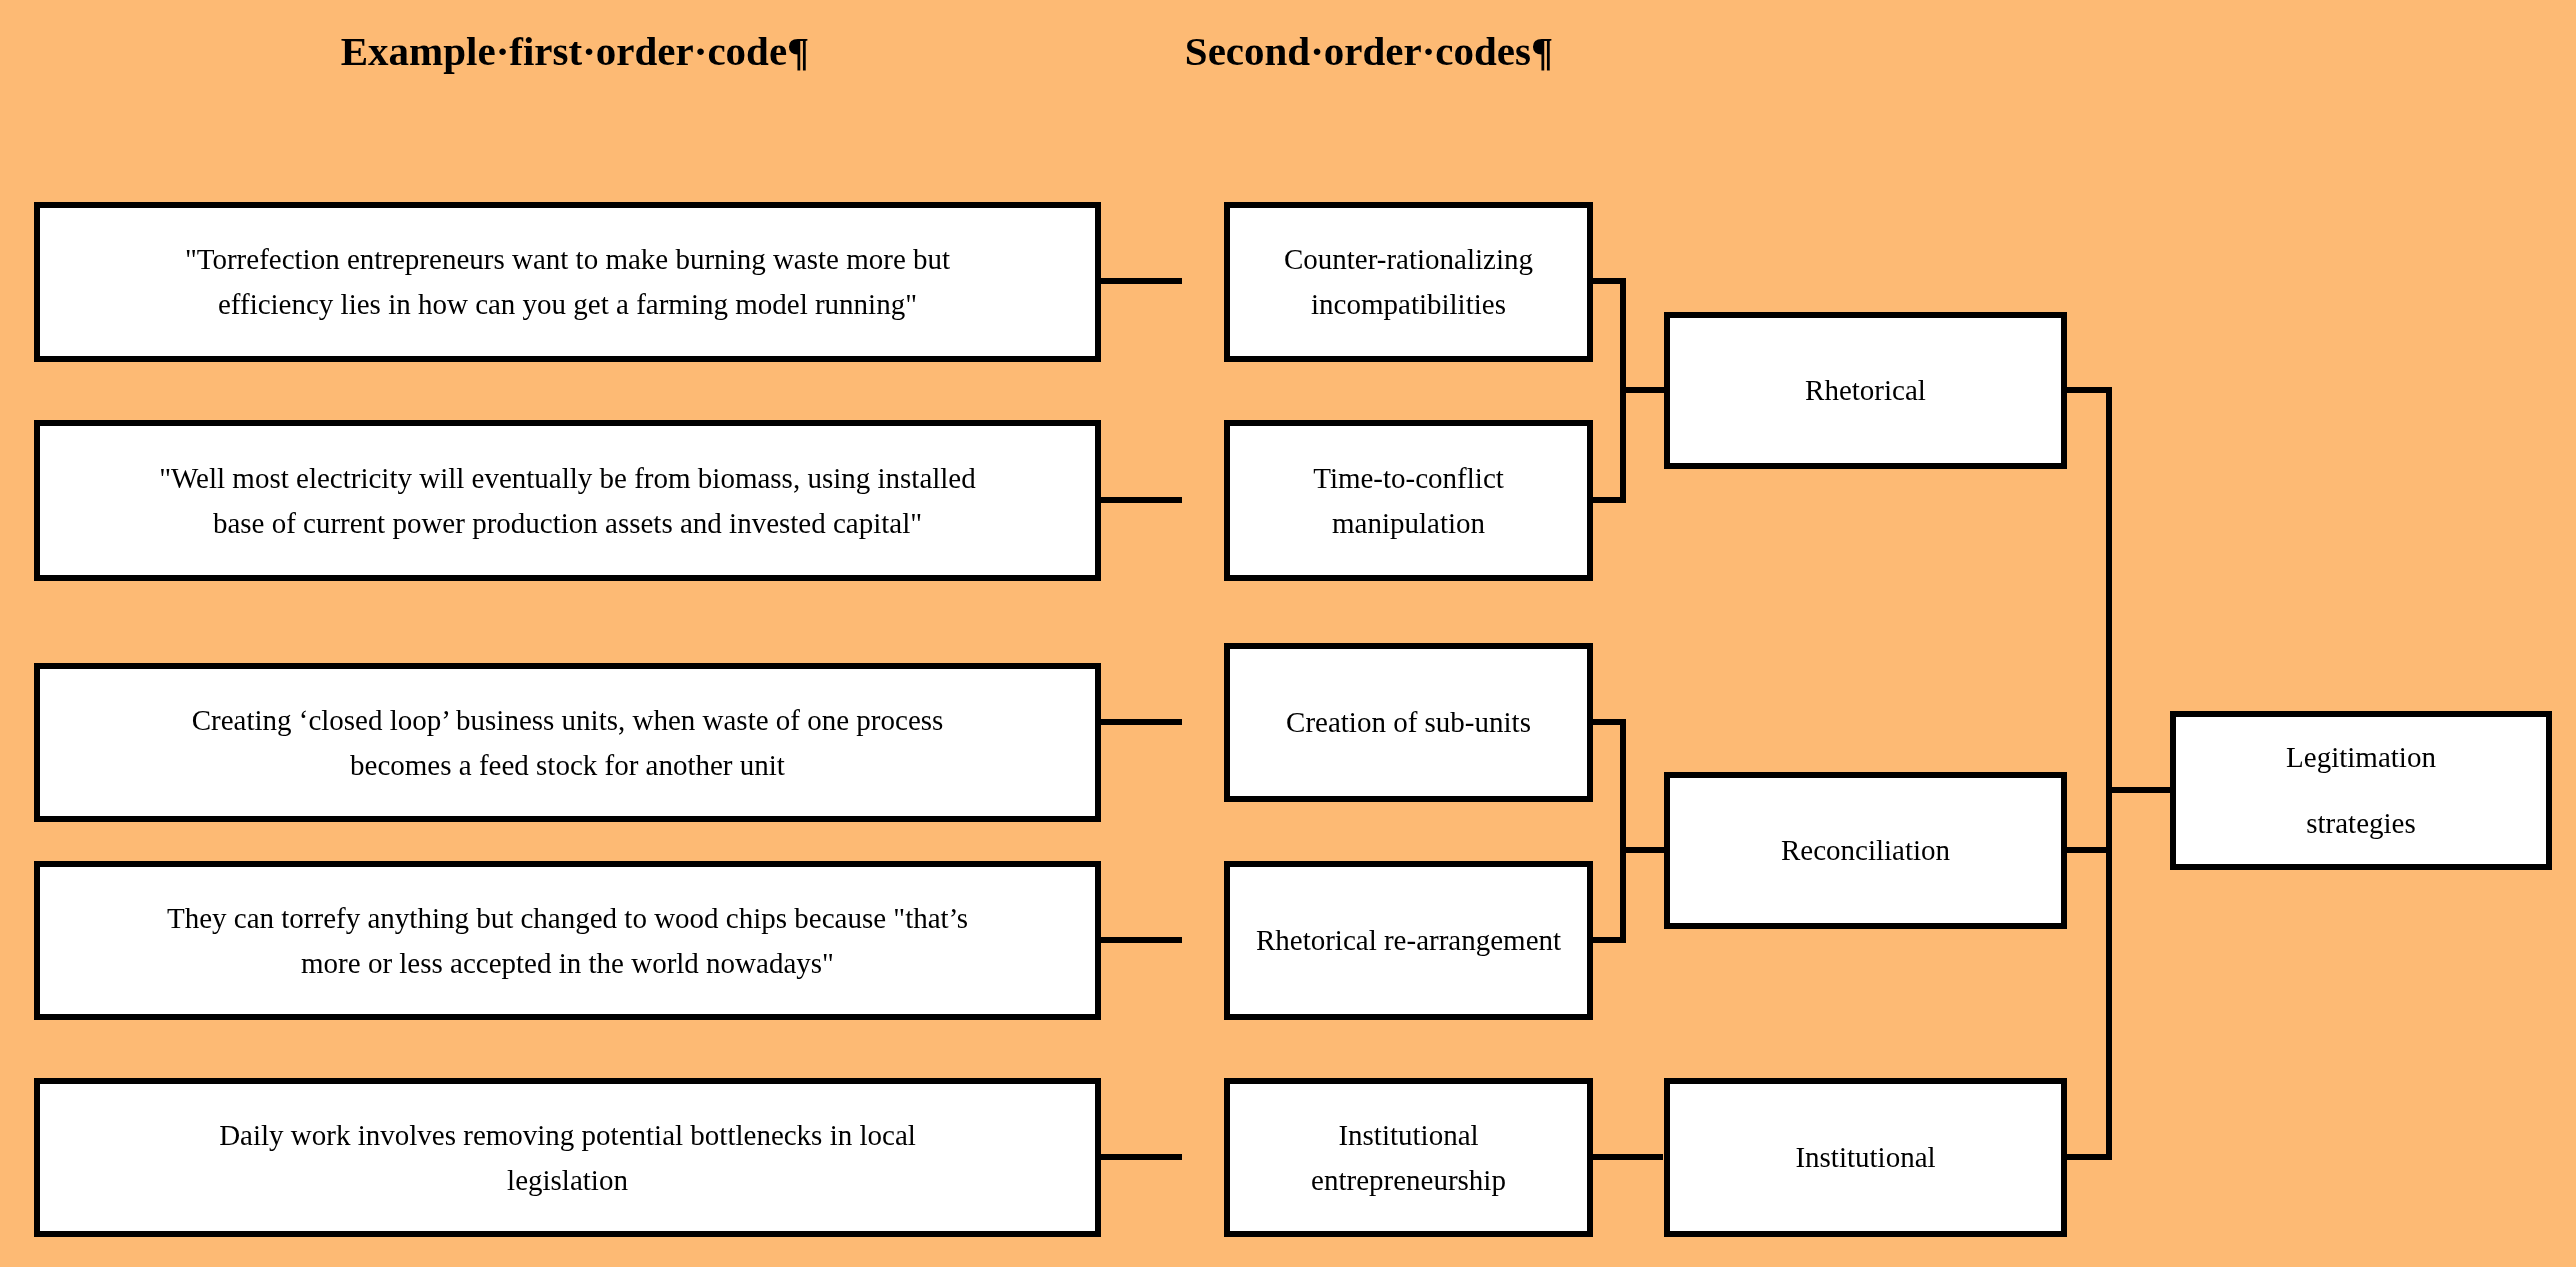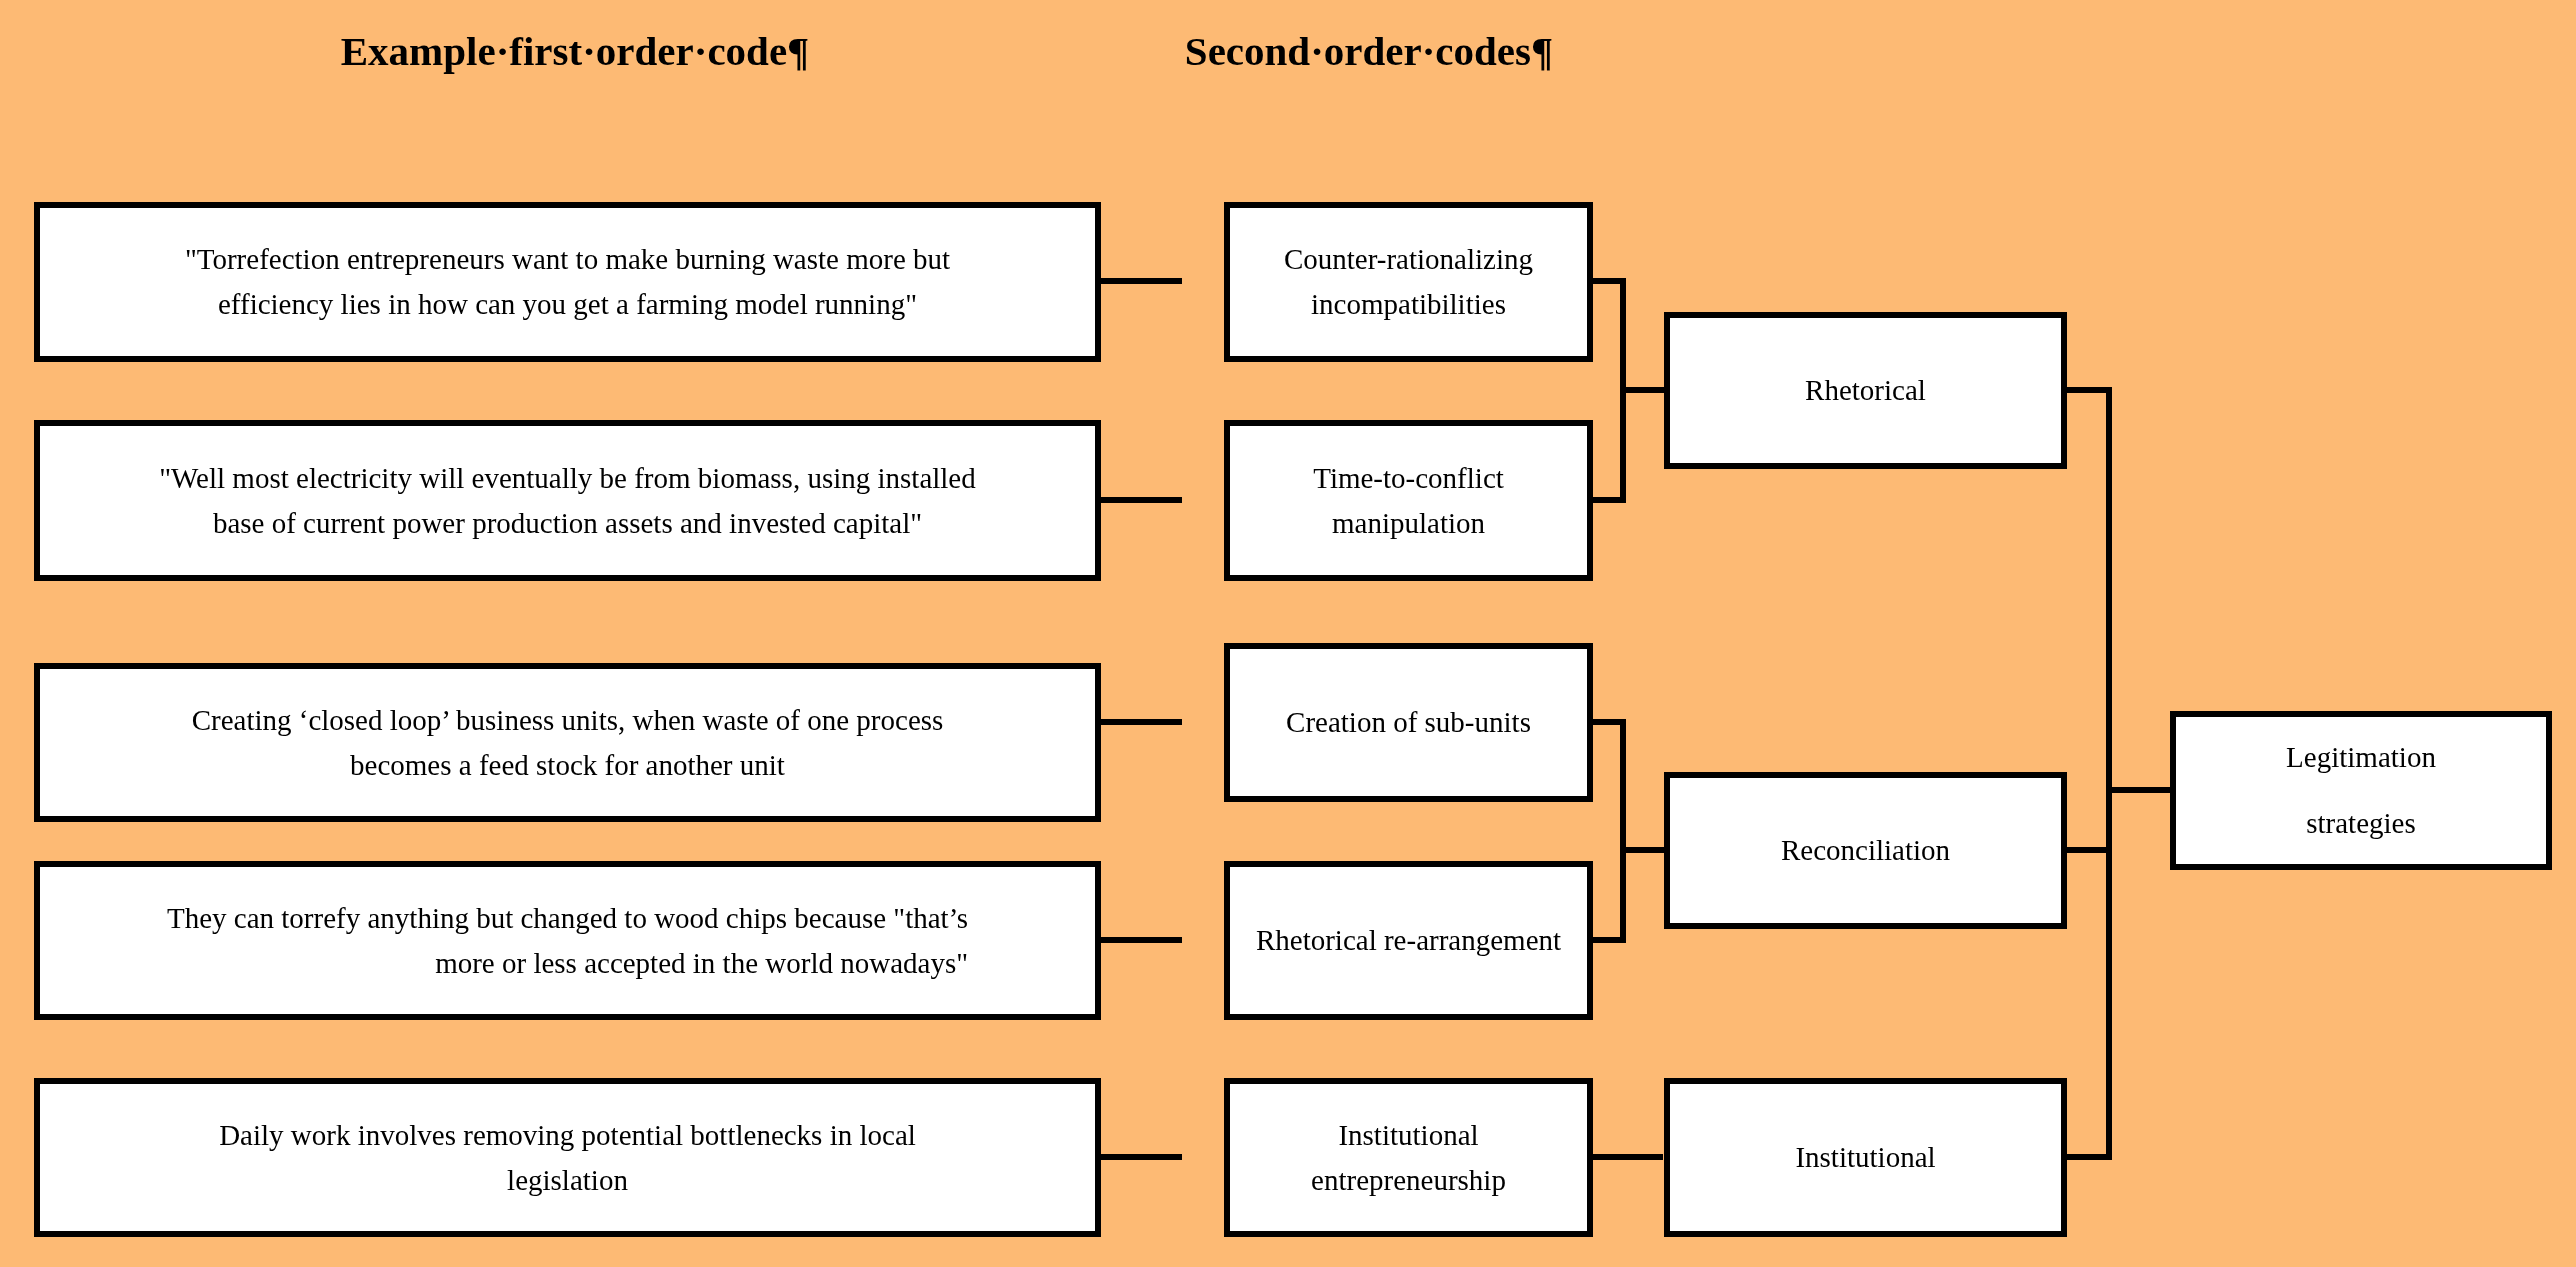--- a/index.html
+++ b/index.html
@@ -44,21 +44,21 @@
   }
   .c {
     position: absolute;
     background: #000000;
   }
   
   .fo { left: 34px; width: 1067px; }
   .fo1 { top: 202px;  height: 160px; }
   .fo2 { top: 420px;  height: 161px; }
   .fo3 { top: 643px;  height: 159px; margin-top: 20px; }
-  .fo4 { top: 861px; height: 159px; text-align: right; }
+  .fo4 { top: 861px; height: 159px; }
   .fo5 { top: 1078px; height: 159px; }
   
   .so { left: 1182px; width: 369px; margin-left: 42px; }
   .so1 { top: 202px;  height: 160px; }
   .so2 { top: 420px;  height: 161px; }
   .so3 { top: 643px;  height: 159px; }
   .so4 { top: 861px; height: 159px; }
   .so5 { top: 1078px; height: 159px; }
   
   .ag { left: 1664px; width: 403px; }

